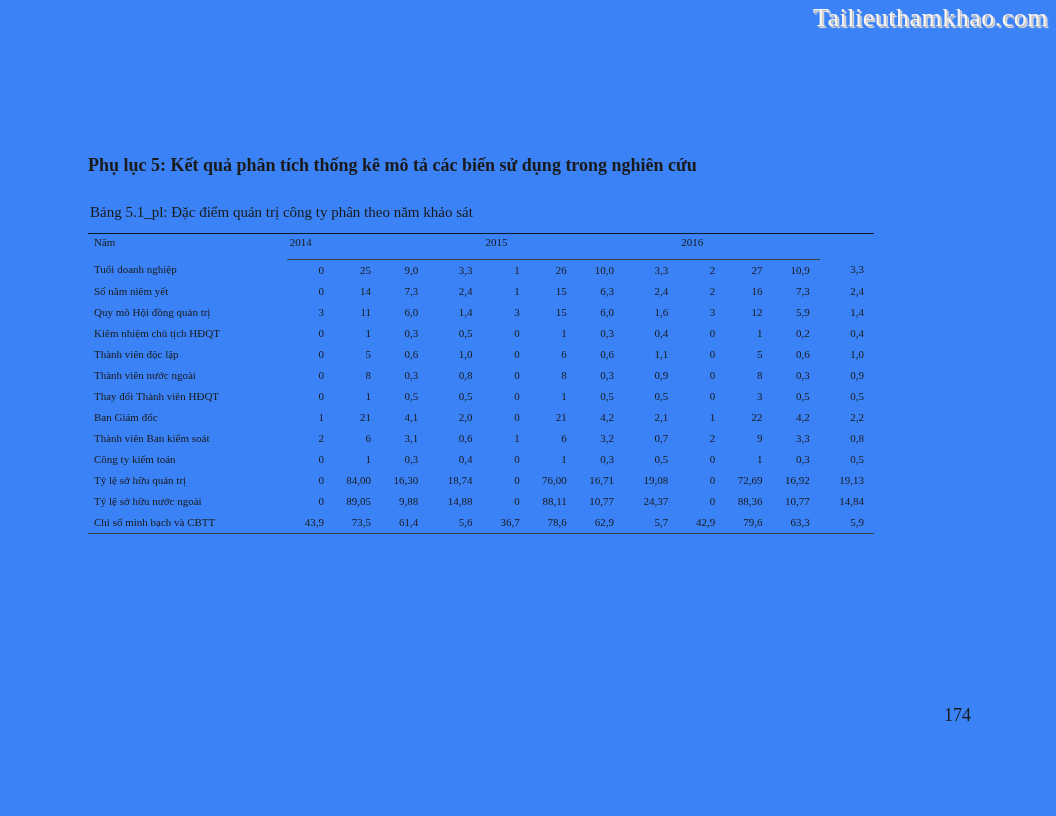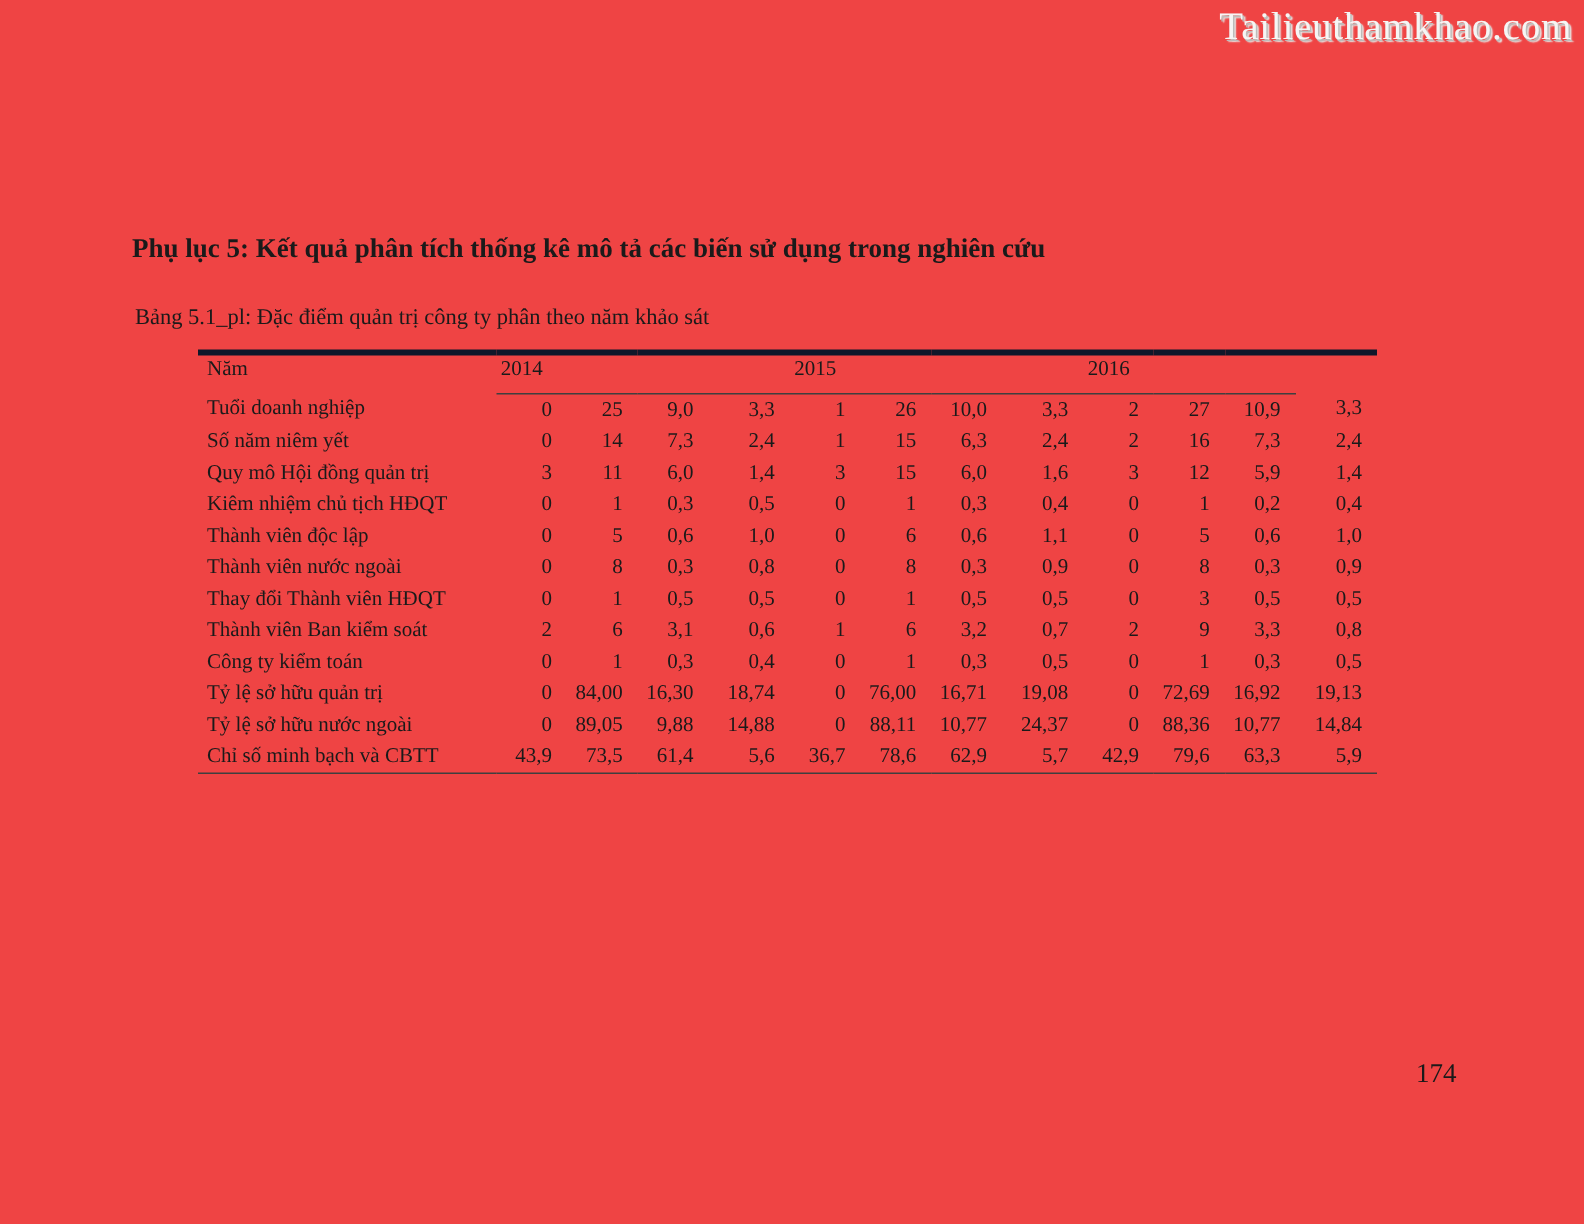--- a/index.html
+++ b/index.html
@@ -4,21 +4,21 @@
 <style>
   html, body { margin: 0; padding: 0; }
   body {
     width: 1056px; height: 816px;
     background: #ffffff;
     font-family: "Liberation Serif", "DejaVu Serif", serif;
     color: #1a1a1a;
     position: relative;
     overflow: hidden;
   }
-  .page { position: absolute; inset: 0; background: #ef4444; }
+  .page { position: absolute; inset: 0; background: #3b82f6; }
 
   .watermark {
     position: absolute;
     top: 3px; right: 8px;
     font-size: 26px;
     color: #f6f5f4;
     text-shadow: 1px 1px 0 #bdbcba, 2px 2px 1px #e8e7e5;
     letter-spacing: 0.5px;
     user-select: none;
   }
@@ -35,24 +35,23 @@
     font-size: 15px;
     font-weight: normal;
     margin: 0 0 11px 2px;
     line-height: 19px;
   }
 
   table.stats {
     border-collapse: collapse;
     table-layout: fixed;
     width: 786px;
-    font-size: 14px;
-    border-top: 4px solid #0f172a;
+    font-size: 11px;
+    border-top: 1px solid #0f172a;
     border-bottom: 1px solid #3f3f3f;
-    margin-left: 44px;
   }
   table.stats th, table.stats td {
     font-weight: normal;
     overflow: hidden;
     white-space: nowrap;
   }
   th.corner-cell {
     text-align: left;
     vertical-align: top;
     padding: 2px 0 0 6px;
@@ -226,20 +225,35 @@
             <td class="num-cell">0</td>
             <td class="num-cell">1</td>
             <td class="num-cell">0,5</td>
             <td class="num-cell">0,5</td>
             <td class="num-cell">0</td>
             <td class="num-cell">3</td>
             <td class="num-cell">0,5</td>
             <td class="num-cell">0,5</td>
           </tr>
           <tr>
+            <td class="row-label">Ban Giám đốc</td>
+            <td class="num-cell">1</td>
+            <td class="num-cell">21</td>
+            <td class="num-cell">4,1</td>
+            <td class="num-cell">2,0</td>
+            <td class="num-cell">0</td>
+            <td class="num-cell">21</td>
+            <td class="num-cell">4,2</td>
+            <td class="num-cell">2,1</td>
+            <td class="num-cell">1</td>
+            <td class="num-cell">22</td>
+            <td class="num-cell">4,2</td>
+            <td class="num-cell">2,2</td>
+          </tr>
+          <tr>
             <td class="row-label">Thành viên Ban kiểm soát</td>
             <td class="num-cell">2</td>
             <td class="num-cell">6</td>
             <td class="num-cell">3,1</td>
             <td class="num-cell">0,6</td>
             <td class="num-cell">1</td>
             <td class="num-cell">6</td>
             <td class="num-cell">3,2</td>
             <td class="num-cell">0,7</td>
             <td class="num-cell">2</td>

